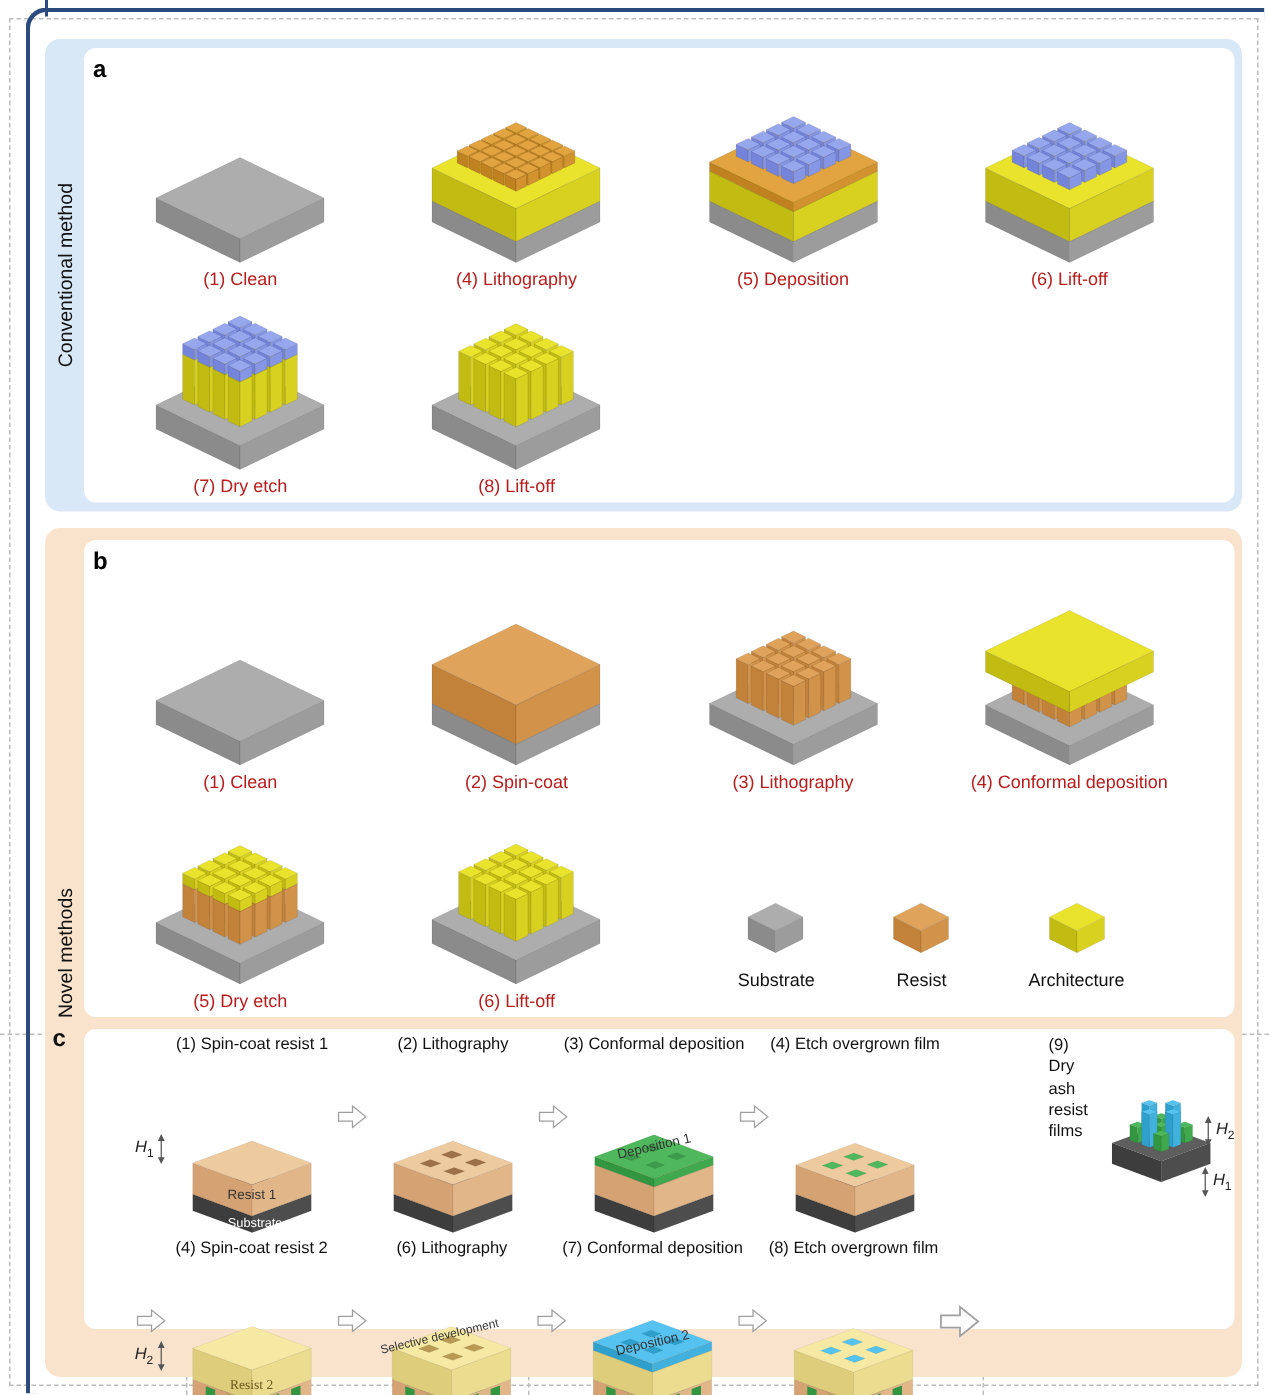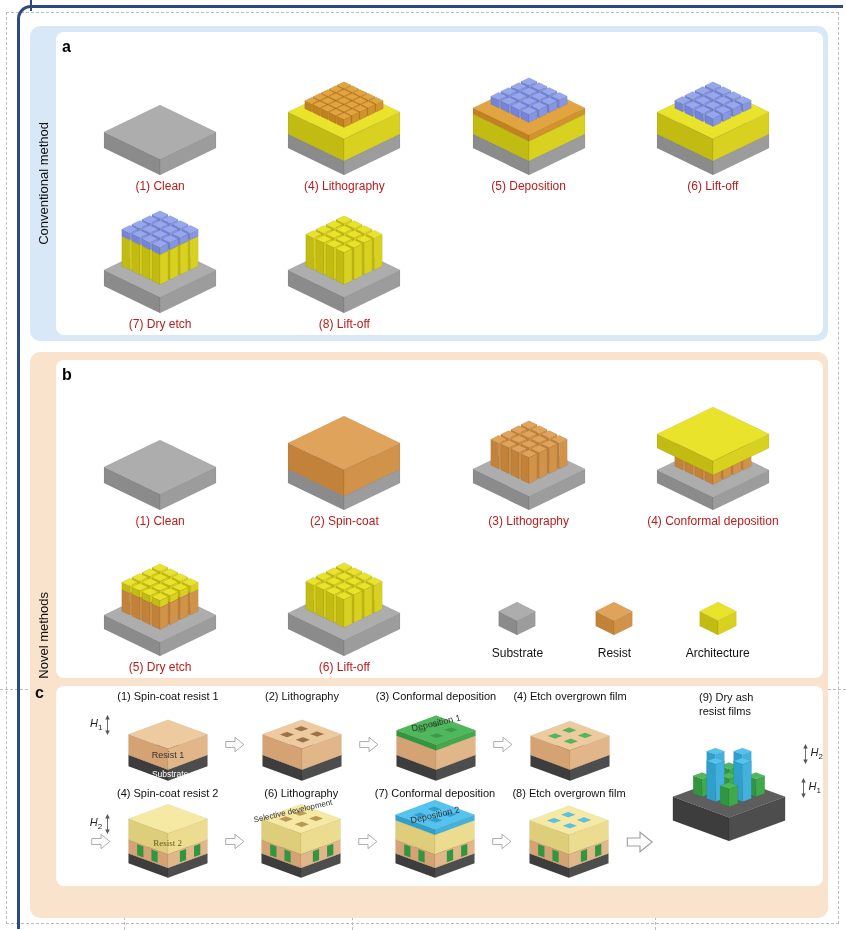--- a/index.html
+++ b/index.html
@@ -39,27 +39,27 @@
   .step .cap{font-size:12px;margin-top:0;color:#b91c1c;}
   
   .legend{display:flex;align-items:flex-end;justify-content:space-evenly;padding:0 6px 14px 6px;}
   .leg-item{display:flex;flex-direction:column;align-items:center;gap:7px;}
   .leg-item svg{width:44px;height:39px;}
   .leg-item .leg-label{font-size:12px;}
   
   .c-flow{flex:1;display:flex;flex-direction:column;justify-content:space-between;min-width:0;}
   .c-row{display:flex;align-items:flex-start;}
   .c-row.r1{margin-left:22px;}
-  .c-step{position:relative;display:flex;flex-direction:column;align-items:center;width:112px;flex:0 1 auto;}
+  .c-step{position:relative;display:flex;flex-direction:column;align-items:center;width:112px;flex:0 1 auto;gap:41px;}
   .c-step .clabel{font-size:11px;white-space:nowrap;margin-bottom:1px;}
   .cwrap{position:relative;width:104px;height:82px;}
   .cwrap svg.iso-c{width:104px;height:82px;display:block;}
   .arr{width:22px;height:19px;margin-top:45px;flex:0 0 auto;}
   .arr.big{width:30px;height:26px;margin-top:42px;}
-  .c9{position:relative;width:162px;display:flex;flex-direction:column;align-items:flex-start;}
+  .c9{position:relative;width:162px;display:flex;flex-direction:row;align-items:flex-start;}
   .c9 .clabel9{font-size:11px;margin-left:44px;line-height:1.3;}
   .c9 svg.iso-c9{width:148px;height:128px;margin-top:0;}
   
   .olab{position:absolute;font-size:9px;white-space:nowrap;color:#333;transform:translate(-50%,-50%);}
   .olab.rot{transform:translate(-50%,-50%) rotate(-13deg);}
   .olab.resist1{left:50%;top:64%;}
   .olab.substrate{left:52%;top:87%;color:#fff;font-size:8.5px;}
   .olab.resist2{left:50%;top:52%;color:#6b5a20;font-family:Liberation Serif, serif;}
   .olab.dep1{left:50%;top:24%;}
   .olab.dep2{left:50%;top:18%;}

